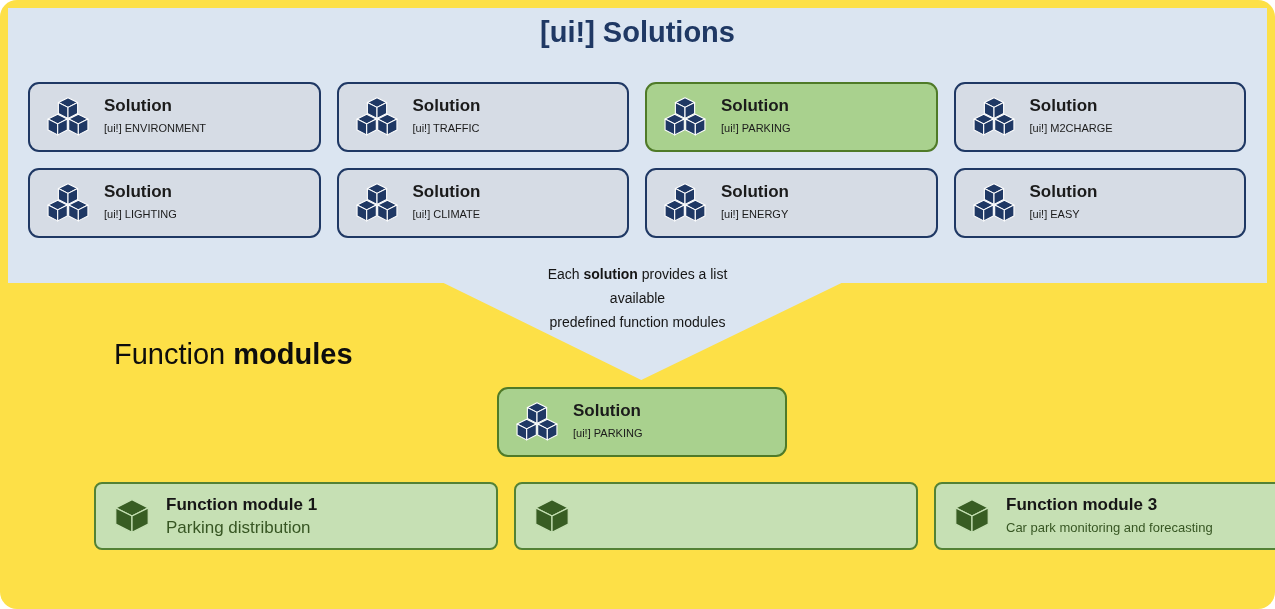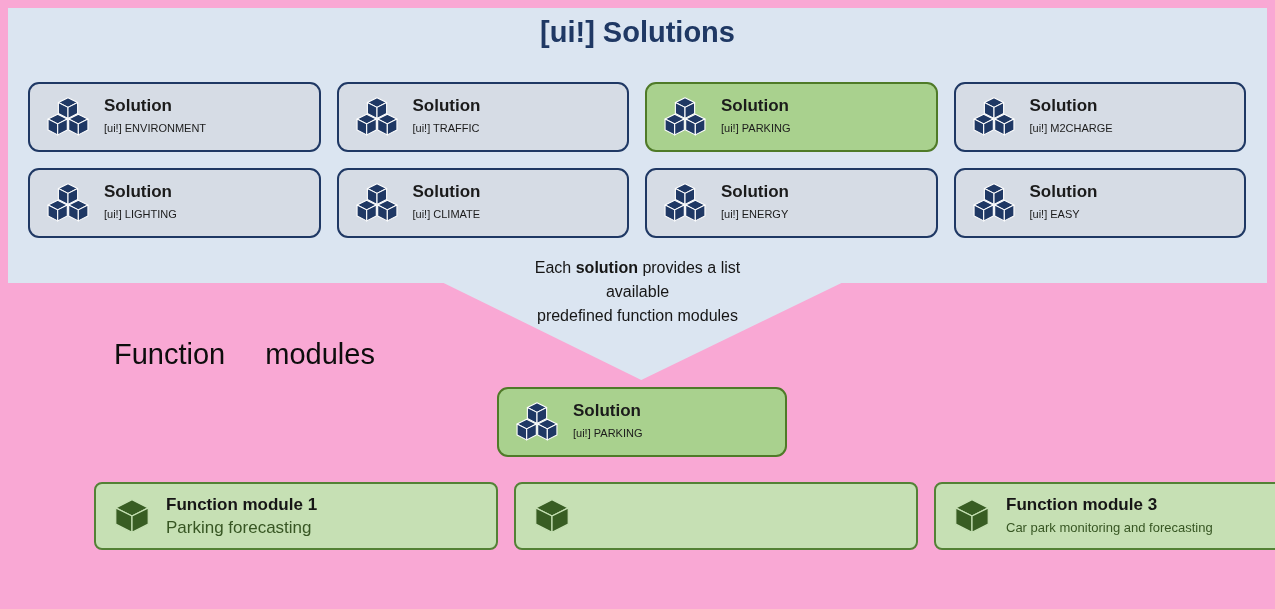--- a/index.html
+++ b/index.html
@@ -1,17 +1,17 @@
 <!DOCTYPE html>
 <html><head>
 <meta charset="utf-8">
 <style>
   * { box-sizing: border-box; margin: 0; padding: 0; }
   body { font-family: "Liberation Sans", sans-serif; background: #ffffff; }
-  .stage { position: relative; width: 1275px; height: 609px; background: #f9a8d4; overflow: hidden; }
+  .stage { position: relative; width: 1275px; height: 609px; background: #fde047; overflow: hidden; border-radius: 17px; }
 
   
   .banner { position: absolute; left: 8px; top: 8px; width: 1259px; height: 372px;
             background: #dbe5f1;
             clip-path: polygon(0 0, 100% 0, 100% 73.9%, 66.2% 73.9%, 50.3% 100%, 34.6% 73.9%, 0 73.9%); }
 
   .title { position: absolute; top: 16px; left: 0; width: 100%; text-align: center;
            font-size: 29px; font-weight: bold; color: #1f3864; }
 
   .sol-grid { position: absolute; left: 28px; top: 82px; width: 1218px;
@@ -20,25 +20,25 @@
   .sol-card { height: 70px; border: 2.5px solid #1f3864; border-radius: 11px;
               background: #d6dce5; display: flex; align-items: center;
               padding-left: 16px; gap: 14px; }
   .sol-card.highlight { background: #a9d18e; border-color: #4f7a28; }
 
   .sol-icon { width: 44px; height: 44px; color: #1f3864; flex: 0 0 auto; }
 
   .sol-text .l1 { font-weight: bold; font-size: 17px; color: #1b1b1b; line-height: 23px; }
   .sol-text .l2 { font-size: 11px; color: #1b1b1b; line-height: 23px; }
 
-  .arrow-note { position: absolute; top: 256px; left: 0; width: 100%;
-                text-align: center; font-size: 16px; color: #161616; line-height: 24px; }
+  .arrow-note { position: absolute; top: 262px; left: 0; width: 100%;
+                text-align: center; font-size: 14px; color: #161616; line-height: 24px; }
 
   .fm-heading { position: absolute; left: 114px; top: 338px; font-size: 29px; color: #0d0d0d; }
-  .fm-heading b { font-weight: normal; margin-left: 32px; }
+  .fm-heading b { font-weight: bold; }
 
   .parking-card { position: absolute; left: 497px; top: 387px; width: 290px; }
 
   .fm-row { position: absolute; left: 94px; top: 482px; display: flex; gap: 16px; }
 
   .fm-card { width: 404px; height: 68px; border: 2px solid #538135; border-radius: 8px;
              background: #c6e0b4; display: flex; align-items: center;
              padding-left: 16px; gap: 14px; }
   .fm-icon { width: 40px; height: 40px; color: #385d23; flex: 0 0 auto; }
   .fm-text .t { font-weight: bold; font-size: 17px; color: #161616; line-height: 23px; }
@@ -184,21 +184,21 @@
   </div>
 
   <div class="fm-row">
 
     <div class="fm-card">
       <svg class="fm-icon">
           <use href="#icon-box"></use>
         </svg>
       <div class="fm-text">
         <div class="t">Function module 1</div>
-        <div class="s">Parking forecasting</div>
+        <div class="s">Parking distribution</div>
       </div>
     </div>
 
     <div class="fm-card">
       <svg class="fm-icon">
           <use href="#icon-box"></use>
         </svg>
       <div class="fm-text">
       </div>
     </div>

